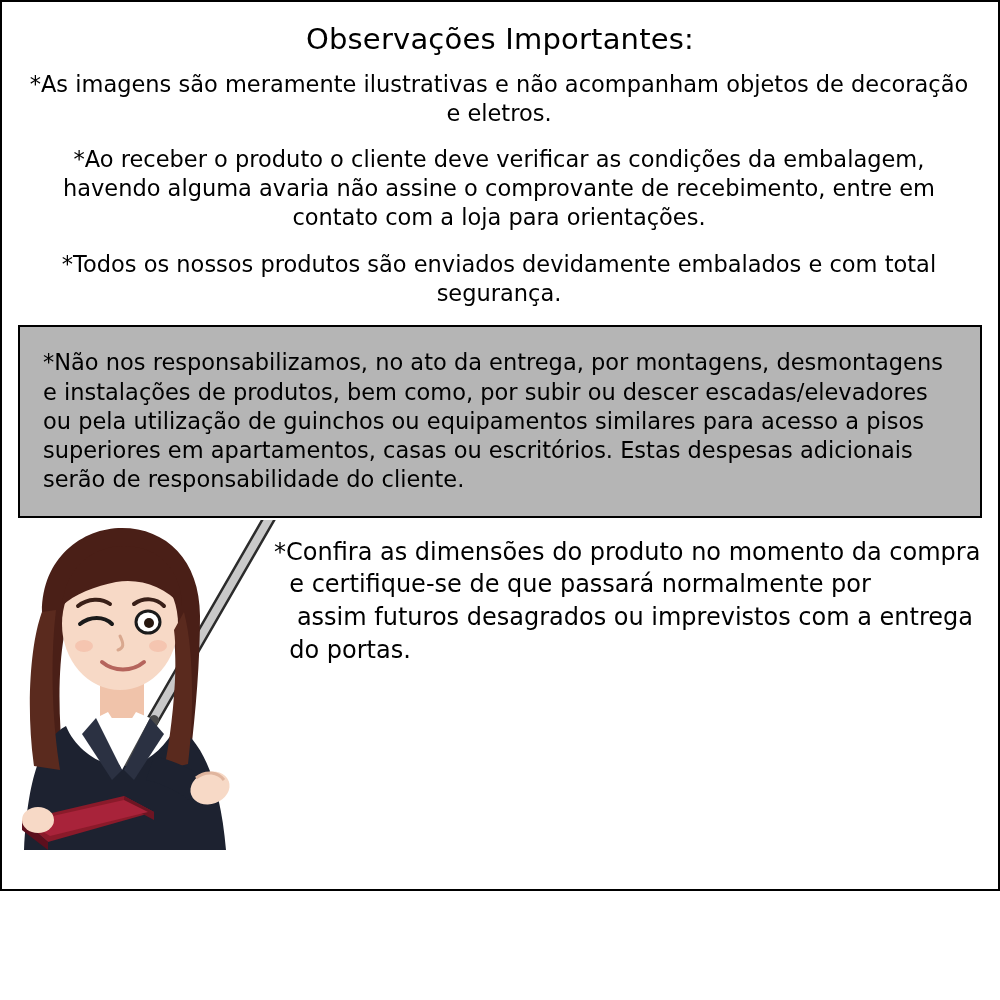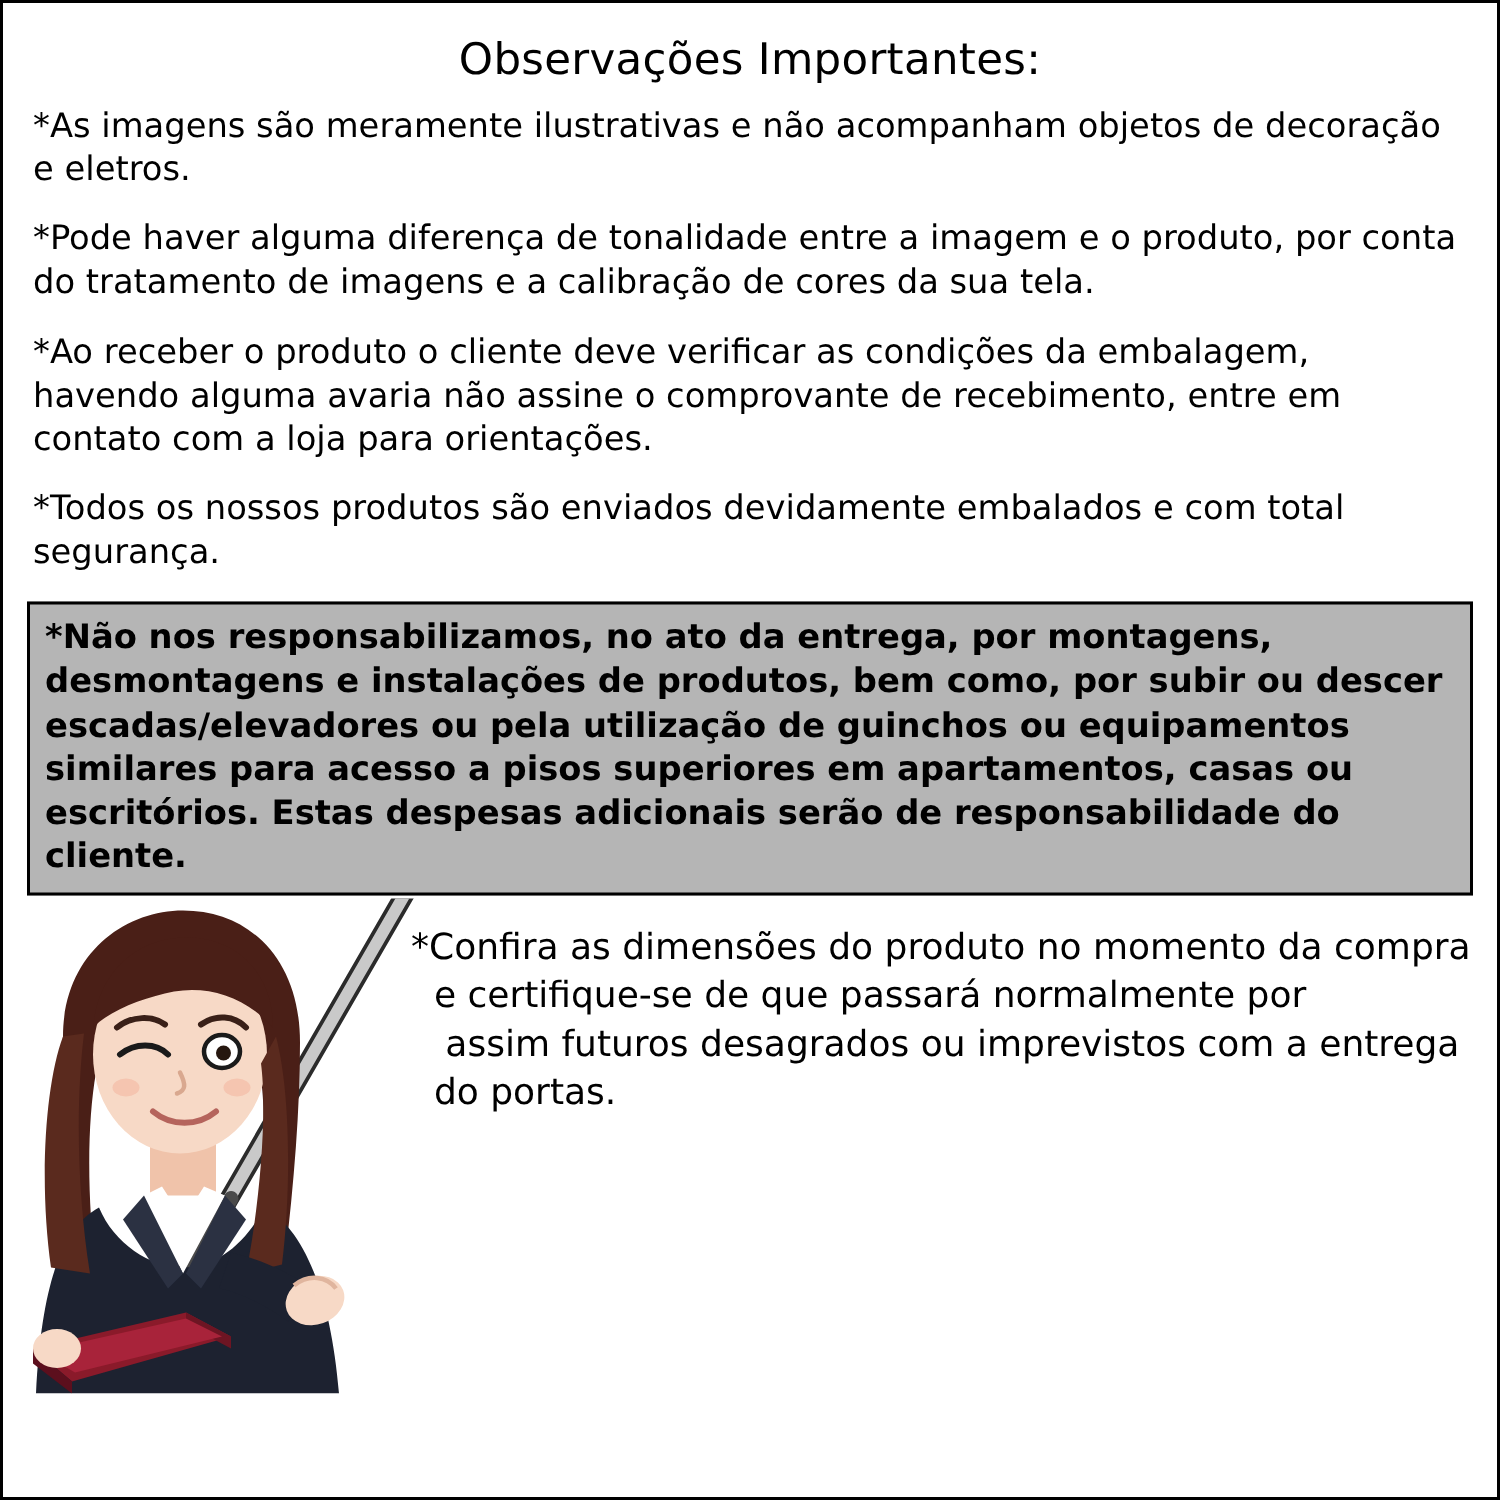--- a/index.html
+++ b/index.html
@@ -10,53 +10,53 @@
     width: 1000px;
     height: 1000px;
     background: #ffffff;
     font-family: "DejaVu Sans", sans-serif;
     color: #000000;
     overflow: hidden;
   }
   .page {
     position: relative;
     width: 1000px;
-    height: 1000px;
+    height: 891px;
     box-sizing: border-box;
     border: 2px solid #000000;
     background: #ffffff;
   }
   .title {
     text-align: center;
     font-size: 29px;
     line-height: 1.1;
     padding-top: 22px;
     padding-bottom: 14px;
     letter-spacing: 0.2px;
   }
   .body-block {
     padding: 0 22px 0 20px;
   }
   .note {
     font-size: 22.5px;
     line-height: 1.28;
     margin: 0 0 18px 0;
-    text-align: left;
+    text-align: center;
   }
   .highlight-box {
     margin: 6px 16px 0 16px;
     border: 2px solid #000000;
     background: #b5b5b5;
     padding: 8px 10px 8px 10px;
   }
   .highlight-text {
     font-size: 22.5px;
-    font-weight: bold;
+    font-weight: normal;
     line-height: 1.30;
-    margin: 0;
+    margin: 13px;
   }
   .bottom-area {
     position: relative;
     margin-top: 12px;
     height: 320px;
   }
   .final-note {
     position: absolute;
     left: 272px;
     top: 6px;
@@ -79,21 +79,20 @@
 </style>
 </head>
 <body>
 
 <div class="page">
 
   <div class="title">Observações Importantes:</div>
 
   <div class="body-block">
     <p class="note">*As imagens são meramente ilustrativas e não acompanham objetos de decoração e eletros.</p>
-    <p class="note">*Pode haver alguma diferença de tonalidade entre a imagem e o produto, por conta do tratamento de imagens e a calibração de cores da sua tela.</p>
     <p class="note">*Ao receber o produto o cliente deve verificar as condições da embalagem, havendo alguma avaria não assine o comprovante de recebimento, entre em contato com a loja para orientações.</p>
     <p class="note">*Todos os nossos produtos são enviados devidamente embalados e com total segurança.</p>
   </div>
 
   <div class="highlight-box">
     <p class="highlight-text">*Não nos responsabilizamos, no ato da entrega, por montagens, desmontagens e instalações de produtos, bem como, por subir ou descer escadas/elevadores ou pela utilização de guinchos ou equipamentos similares para acesso a pisos superiores em apartamentos, casas ou escritórios. Estas despesas adicionais serão de responsabilidade do cliente.</p>
   </div>
 
   <div class="bottom-area">
 

